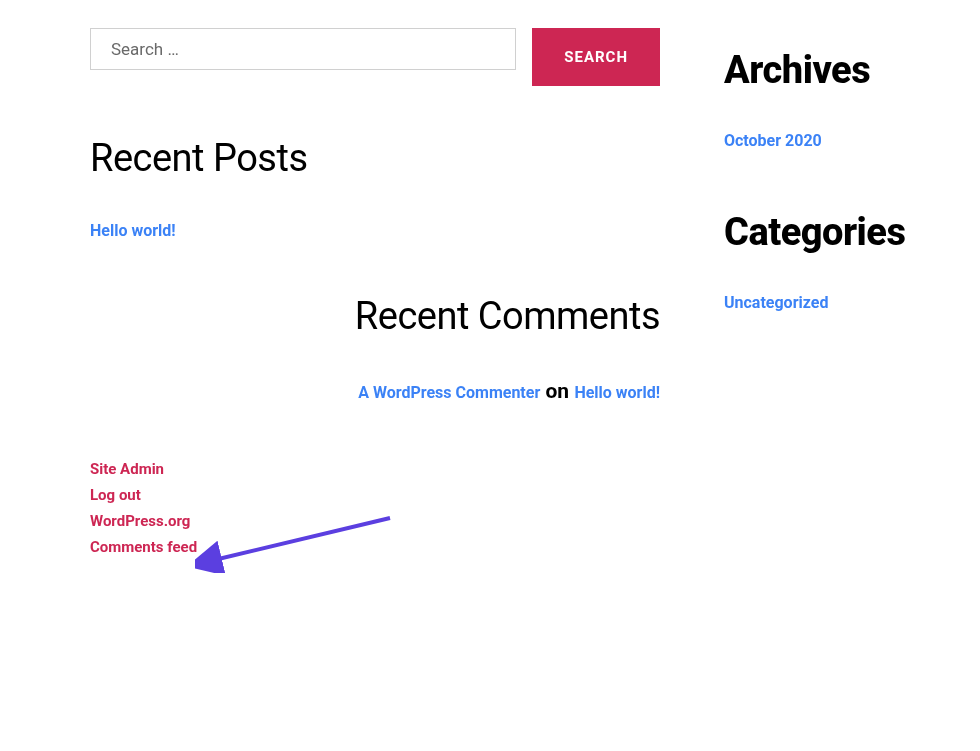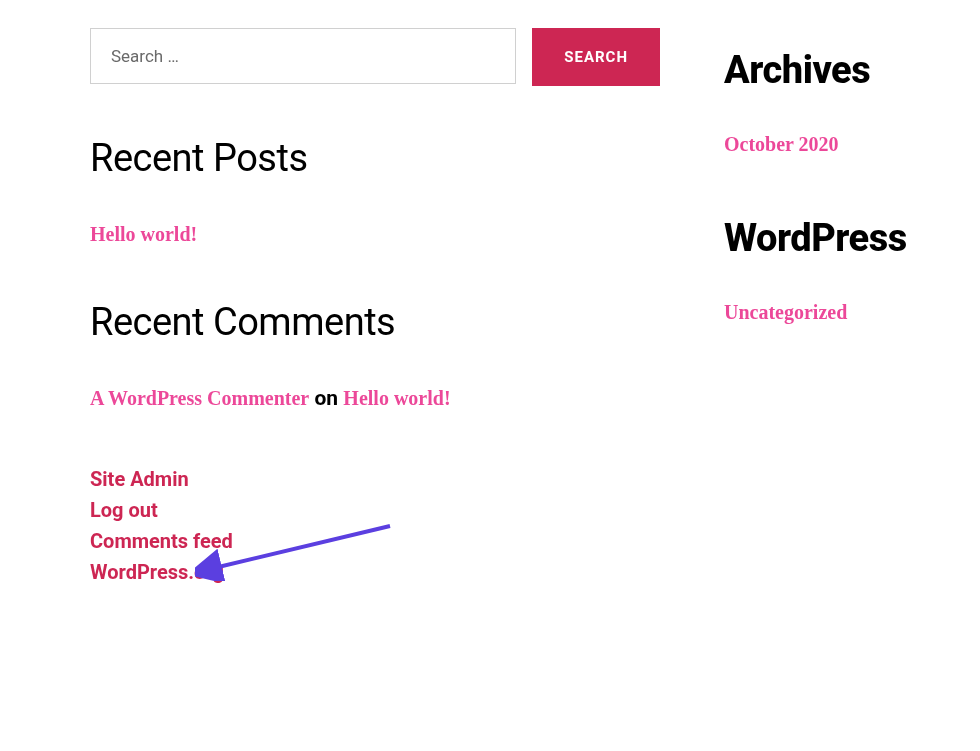--- a/index.html
+++ b/index.html
@@ -25,21 +25,21 @@
       flex: 0 0 auto;
       padding-left: 4px;
     }
     .search-row {
       display: flex;
       gap: 16px;
       margin-bottom: 50px;
     }
     .search-input {
       flex: 1;
-      height: 56px;
+      height: 42px;
       border: 1px solid #d0d0d0;
       padding: 0 20px;
       font-size: 17px;
       color: #777;
       font-family: inherit;
     }
     .search-input::placeholder {
       color: #6a6a6a;
     }
     .search-button {
@@ -55,53 +55,53 @@
       font-family: inherit;
     }
     .section-heading {
       font-size: 38px;
       font-weight: 400;
       color: #000000;
       margin-bottom: 38px;
       letter-spacing: -0.5px;
     }
     .link {
-      color: #ec4899;
+      color: #3b82f6;
       font-weight: 700;
       text-decoration: none;
-      font-size: 20px;
+      font-size: 16px;
       line-height: 1.6;
-      font-family: Liberation Serif, serif;
     }
     .recent-posts {
       margin-bottom: 50px;
     }
     .recent-comments {
       margin-bottom: 52px;
+      text-align: right;
     }
     .comment-line {
       font-size: 21px;
       line-height: 1.5;
       font-weight: 700;
     }
     .comment-on {
       color: #000000;
       font-weight: 700;
     }
     .login-list {
       list-style: none;
     }
     .login-list li {
       margin-bottom: 7px;
     }
     .login-link {
       color: #cd2653;
       font-weight: 700;
       text-decoration: none;
-      font-size: 20px;
+      font-size: 15px;
     }
     .right-heading {
       font-size: 38px;
       font-weight: 800;
       color: #000000;
       margin-bottom: 36px;
       letter-spacing: -0.5px;
     }
     .archives {
       margin-bottom: 56px;
@@ -133,39 +133,39 @@
         <a href="#" class="link">A WordPress Commenter</a>
         <span class="comment-on"> </span><span class="comment-on">on</span><span class="comment-on"> </span>
         <a href="#" class="link">Hello world!</a>
       </div>
     </div>
 
     <div class="login-section" style="position: relative;">
       <ul class="login-list">
         <li><a href="#" class="login-link">Site Admin</a></li>
         <li><a href="#" class="login-link">Log out</a></li>
+        <li><a href="#" class="login-link">WordPress.org</a></li>
         <li><a href="#" class="login-link">Comments feed</a></li>
-        <li><a href="#" class="login-link">WordPress.org</a></li>
       </ul>
 
       <svg class="arrow-annotation" style="left: 105px; top: 54px;" width="200" height="60" viewBox="0 0 200 60">
         <defs>
           <marker id="arrhead" markerWidth="9" markerHeight="9" refX="3" refY="4.5" orient="auto">
             <polygon points="0 0, 9 4.5, 0 9" fill="#5b3fe0"></polygon>
           </marker>
         </defs>
         <line x1="195" y1="5" x2="15" y2="48" stroke="#5b3fe0" stroke-width="4" marker-end="url(#arrhead)"></line>
       </svg>
     </div>
   </div>
 
   <div class="right-column">
     <div class="archives">
       <h2 class="right-heading">Archives</h2>
       <a href="#" class="link">October 2020</a>
     </div>
 
     <div class="categories">
-      <h2 class="right-heading">WordPress</h2>
+      <h2 class="right-heading">Categories</h2>
       <a href="#" class="link">Uncategorized</a>
     </div>
   </div>
 </div>
 
 </body></html>

